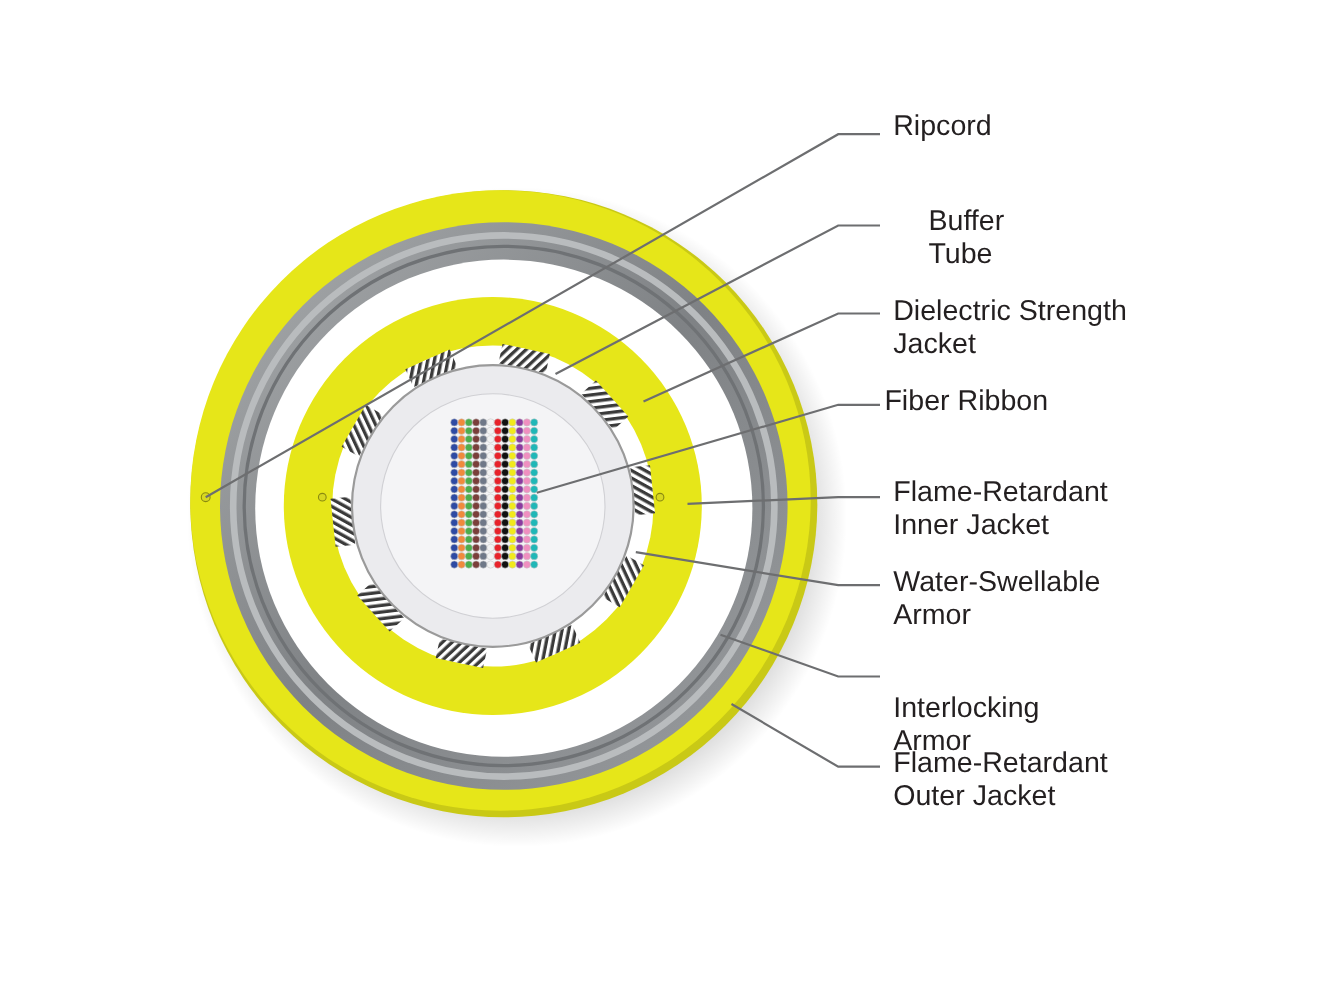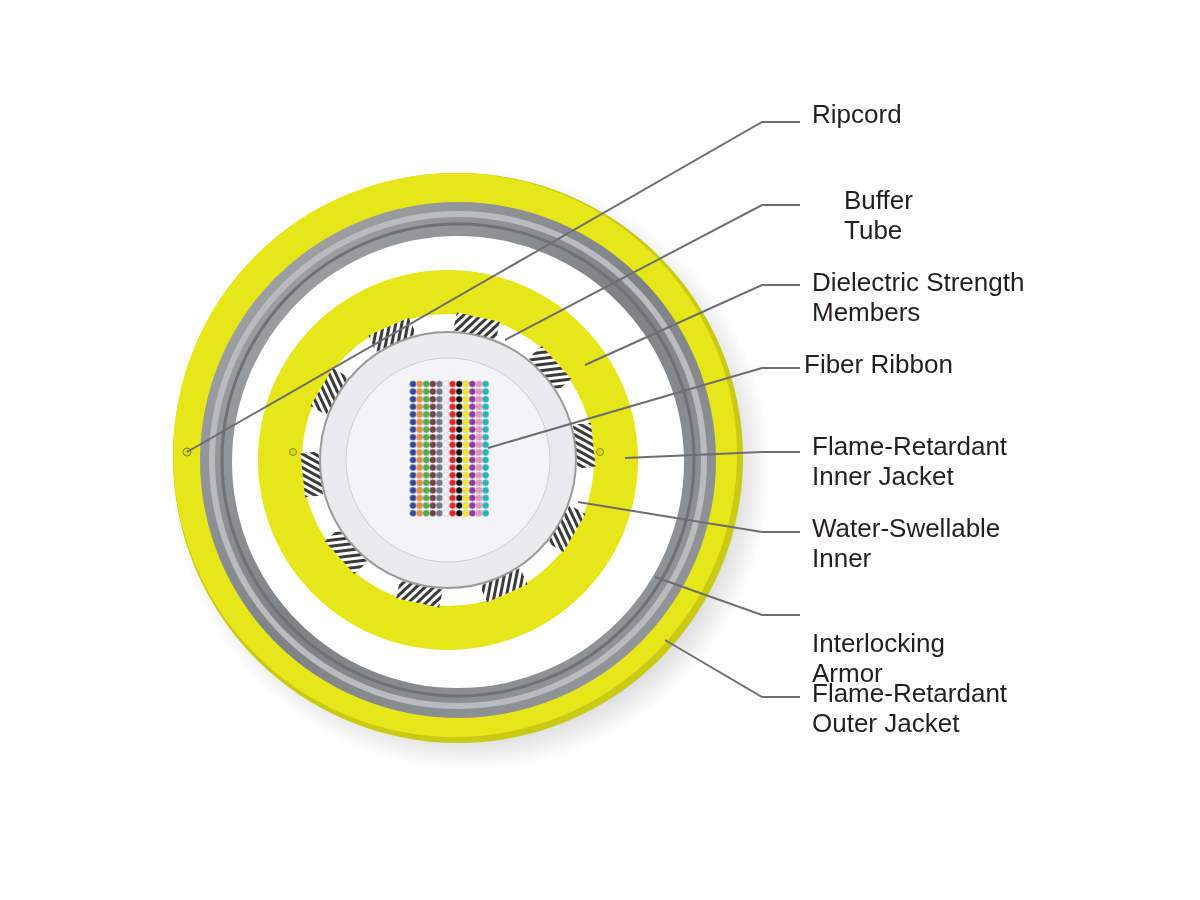--- a/index.html
+++ b/index.html
@@ -296,22 +296,22 @@
     <polyline points="578,502 762,532 800,532"></polyline>
     <polyline points="655,577 762,615 800,615"></polyline>
     <polyline points="665,640 762,697 800,697"></polyline>
   </g>
 </svg>
 
 <div class="label" style="left:812px;top:99px;">Ripcord</div>
 <div class="label" style="left:844px;top:185px;">Buffer
 Tube</div>
 <div class="label" style="left:812px;top:267px;">Dielectric Strength
-Members</div>
+Jacket</div>
 <div class="label" style="left:804px;top:349px;">Fiber Ribbon</div>
 <div class="label" style="left:812px;top:431px;">Flame-Retardant
 Inner Jacket</div>
 <div class="label" style="left:812px;top:513px;">Water-Swellable
-Inner</div>
+Armor</div>
 <div class="label" style="left:812px;top:596px;margin-top:32px;">Interlocking
 Armor</div>
 <div class="label" style="left:812px;top:678px;">Flame-Retardant
 Outer Jacket</div>
 
 </body></html>

